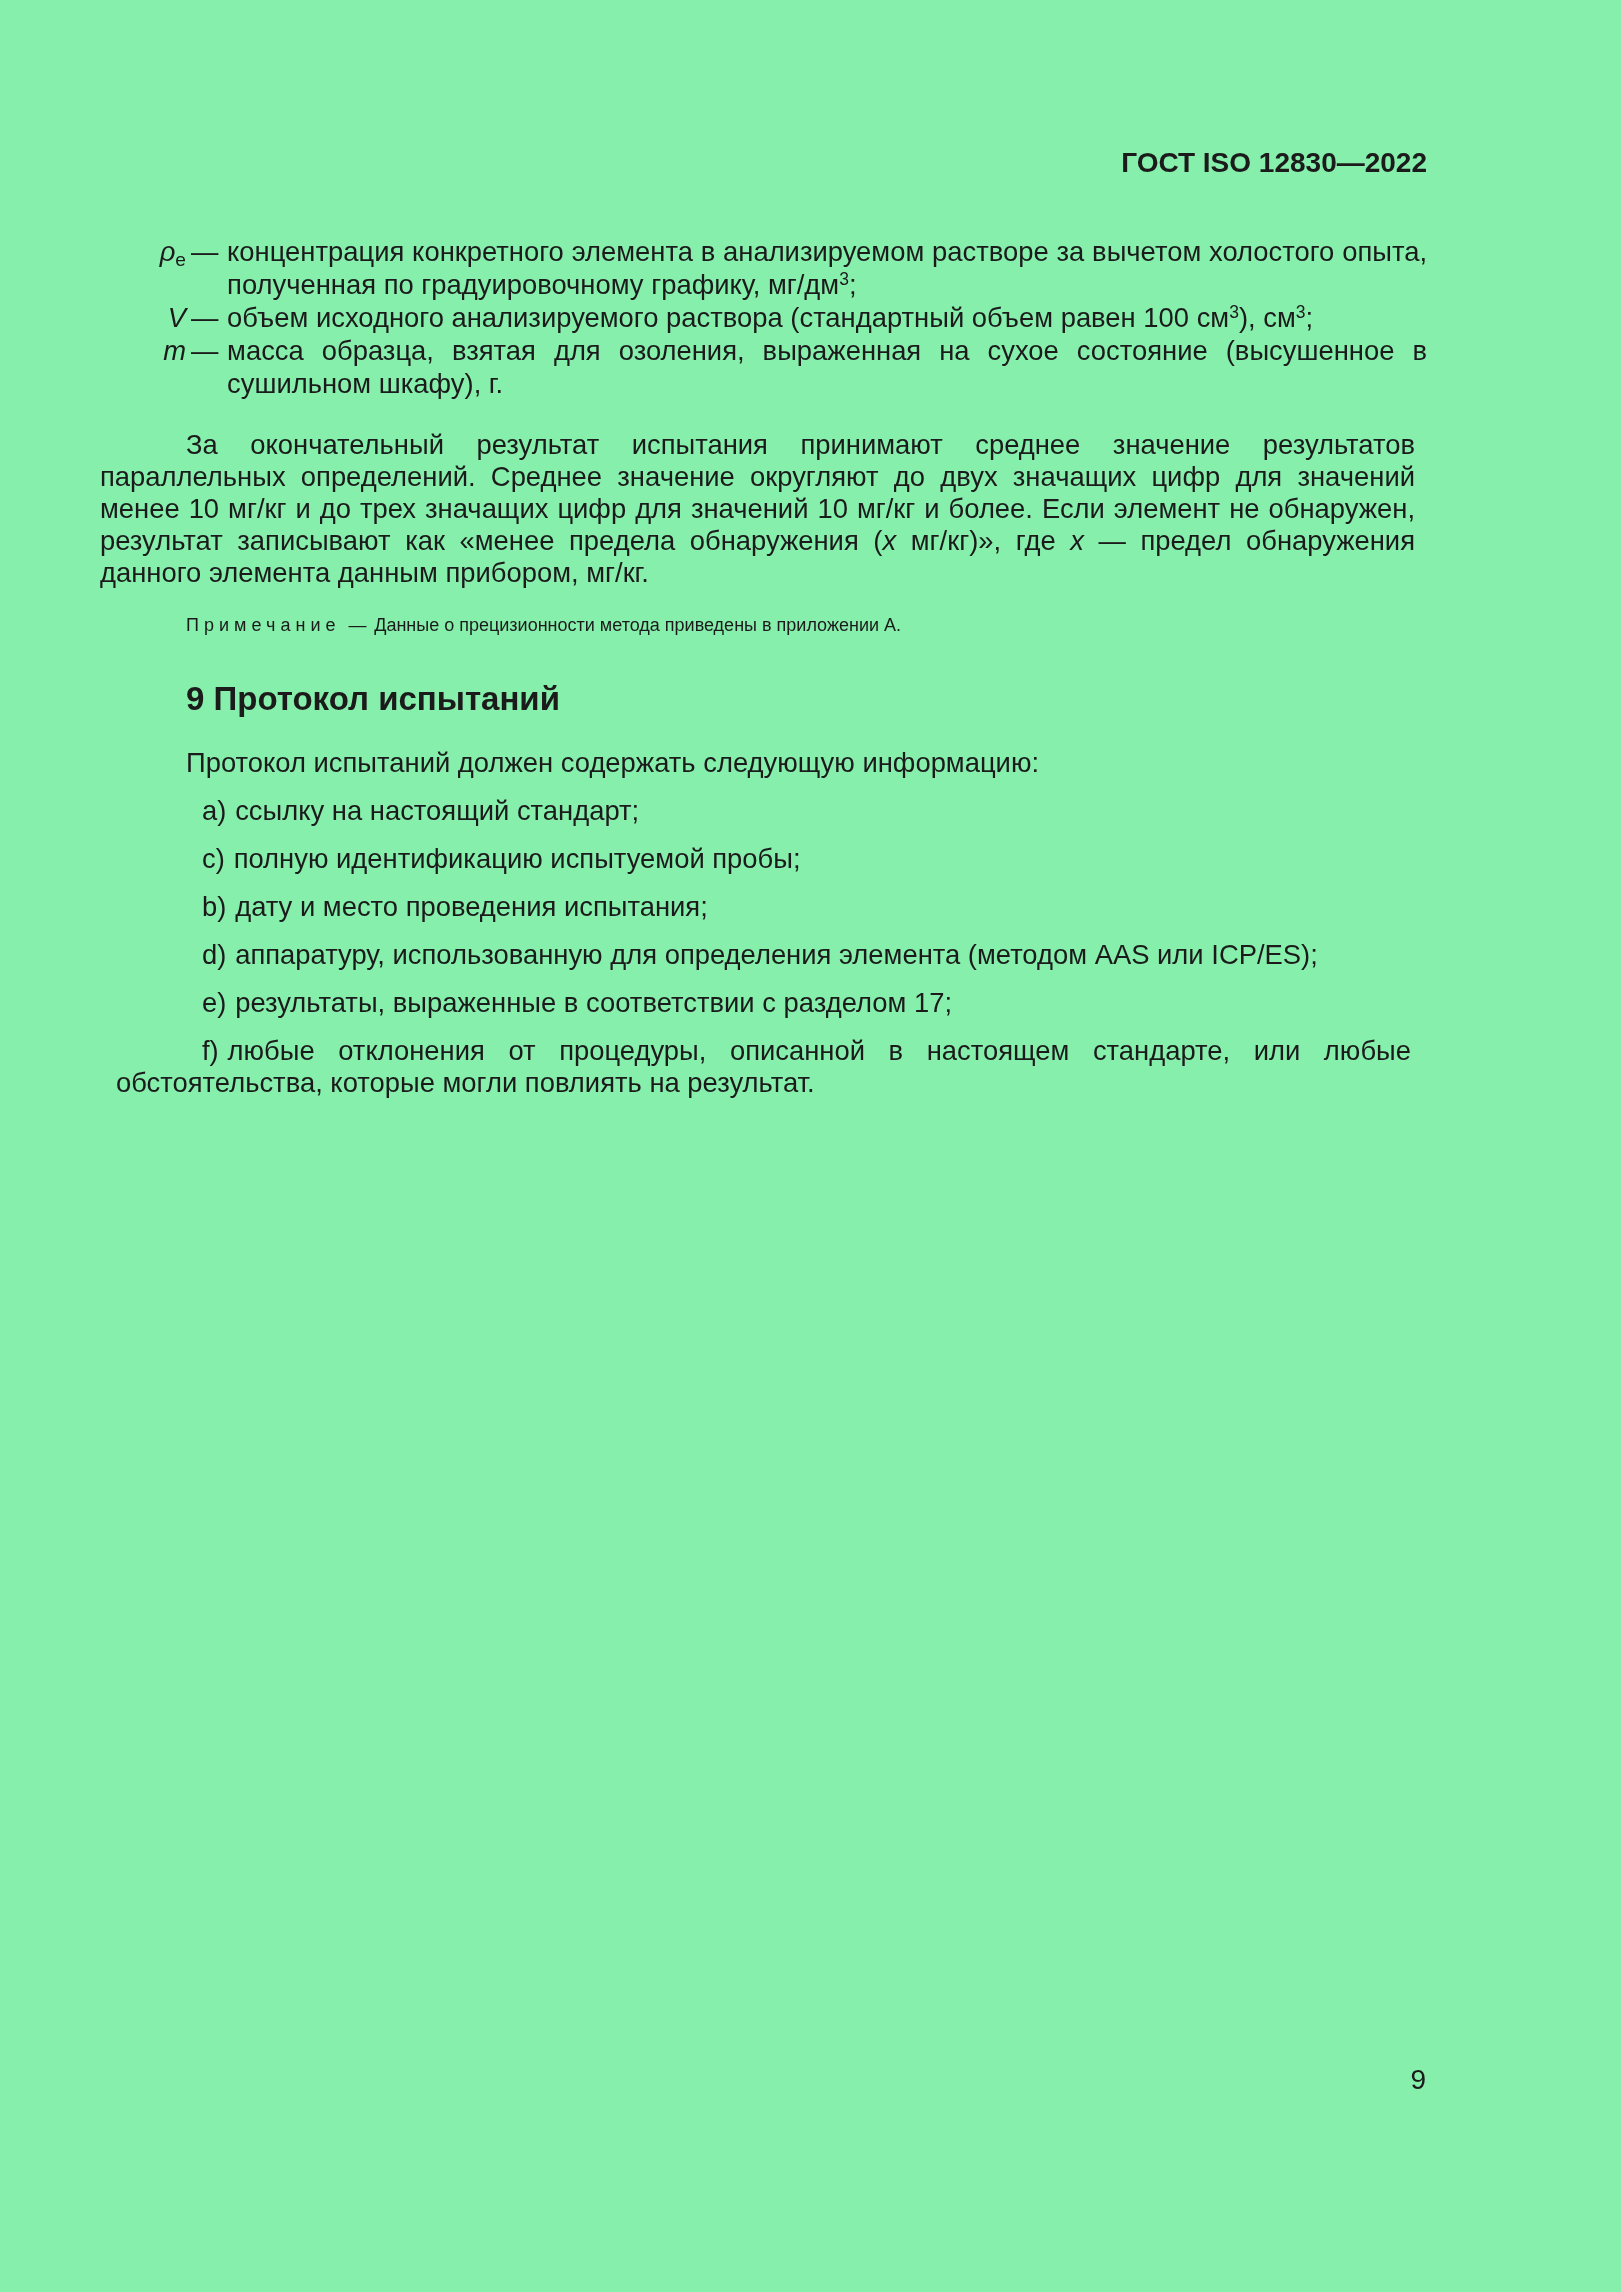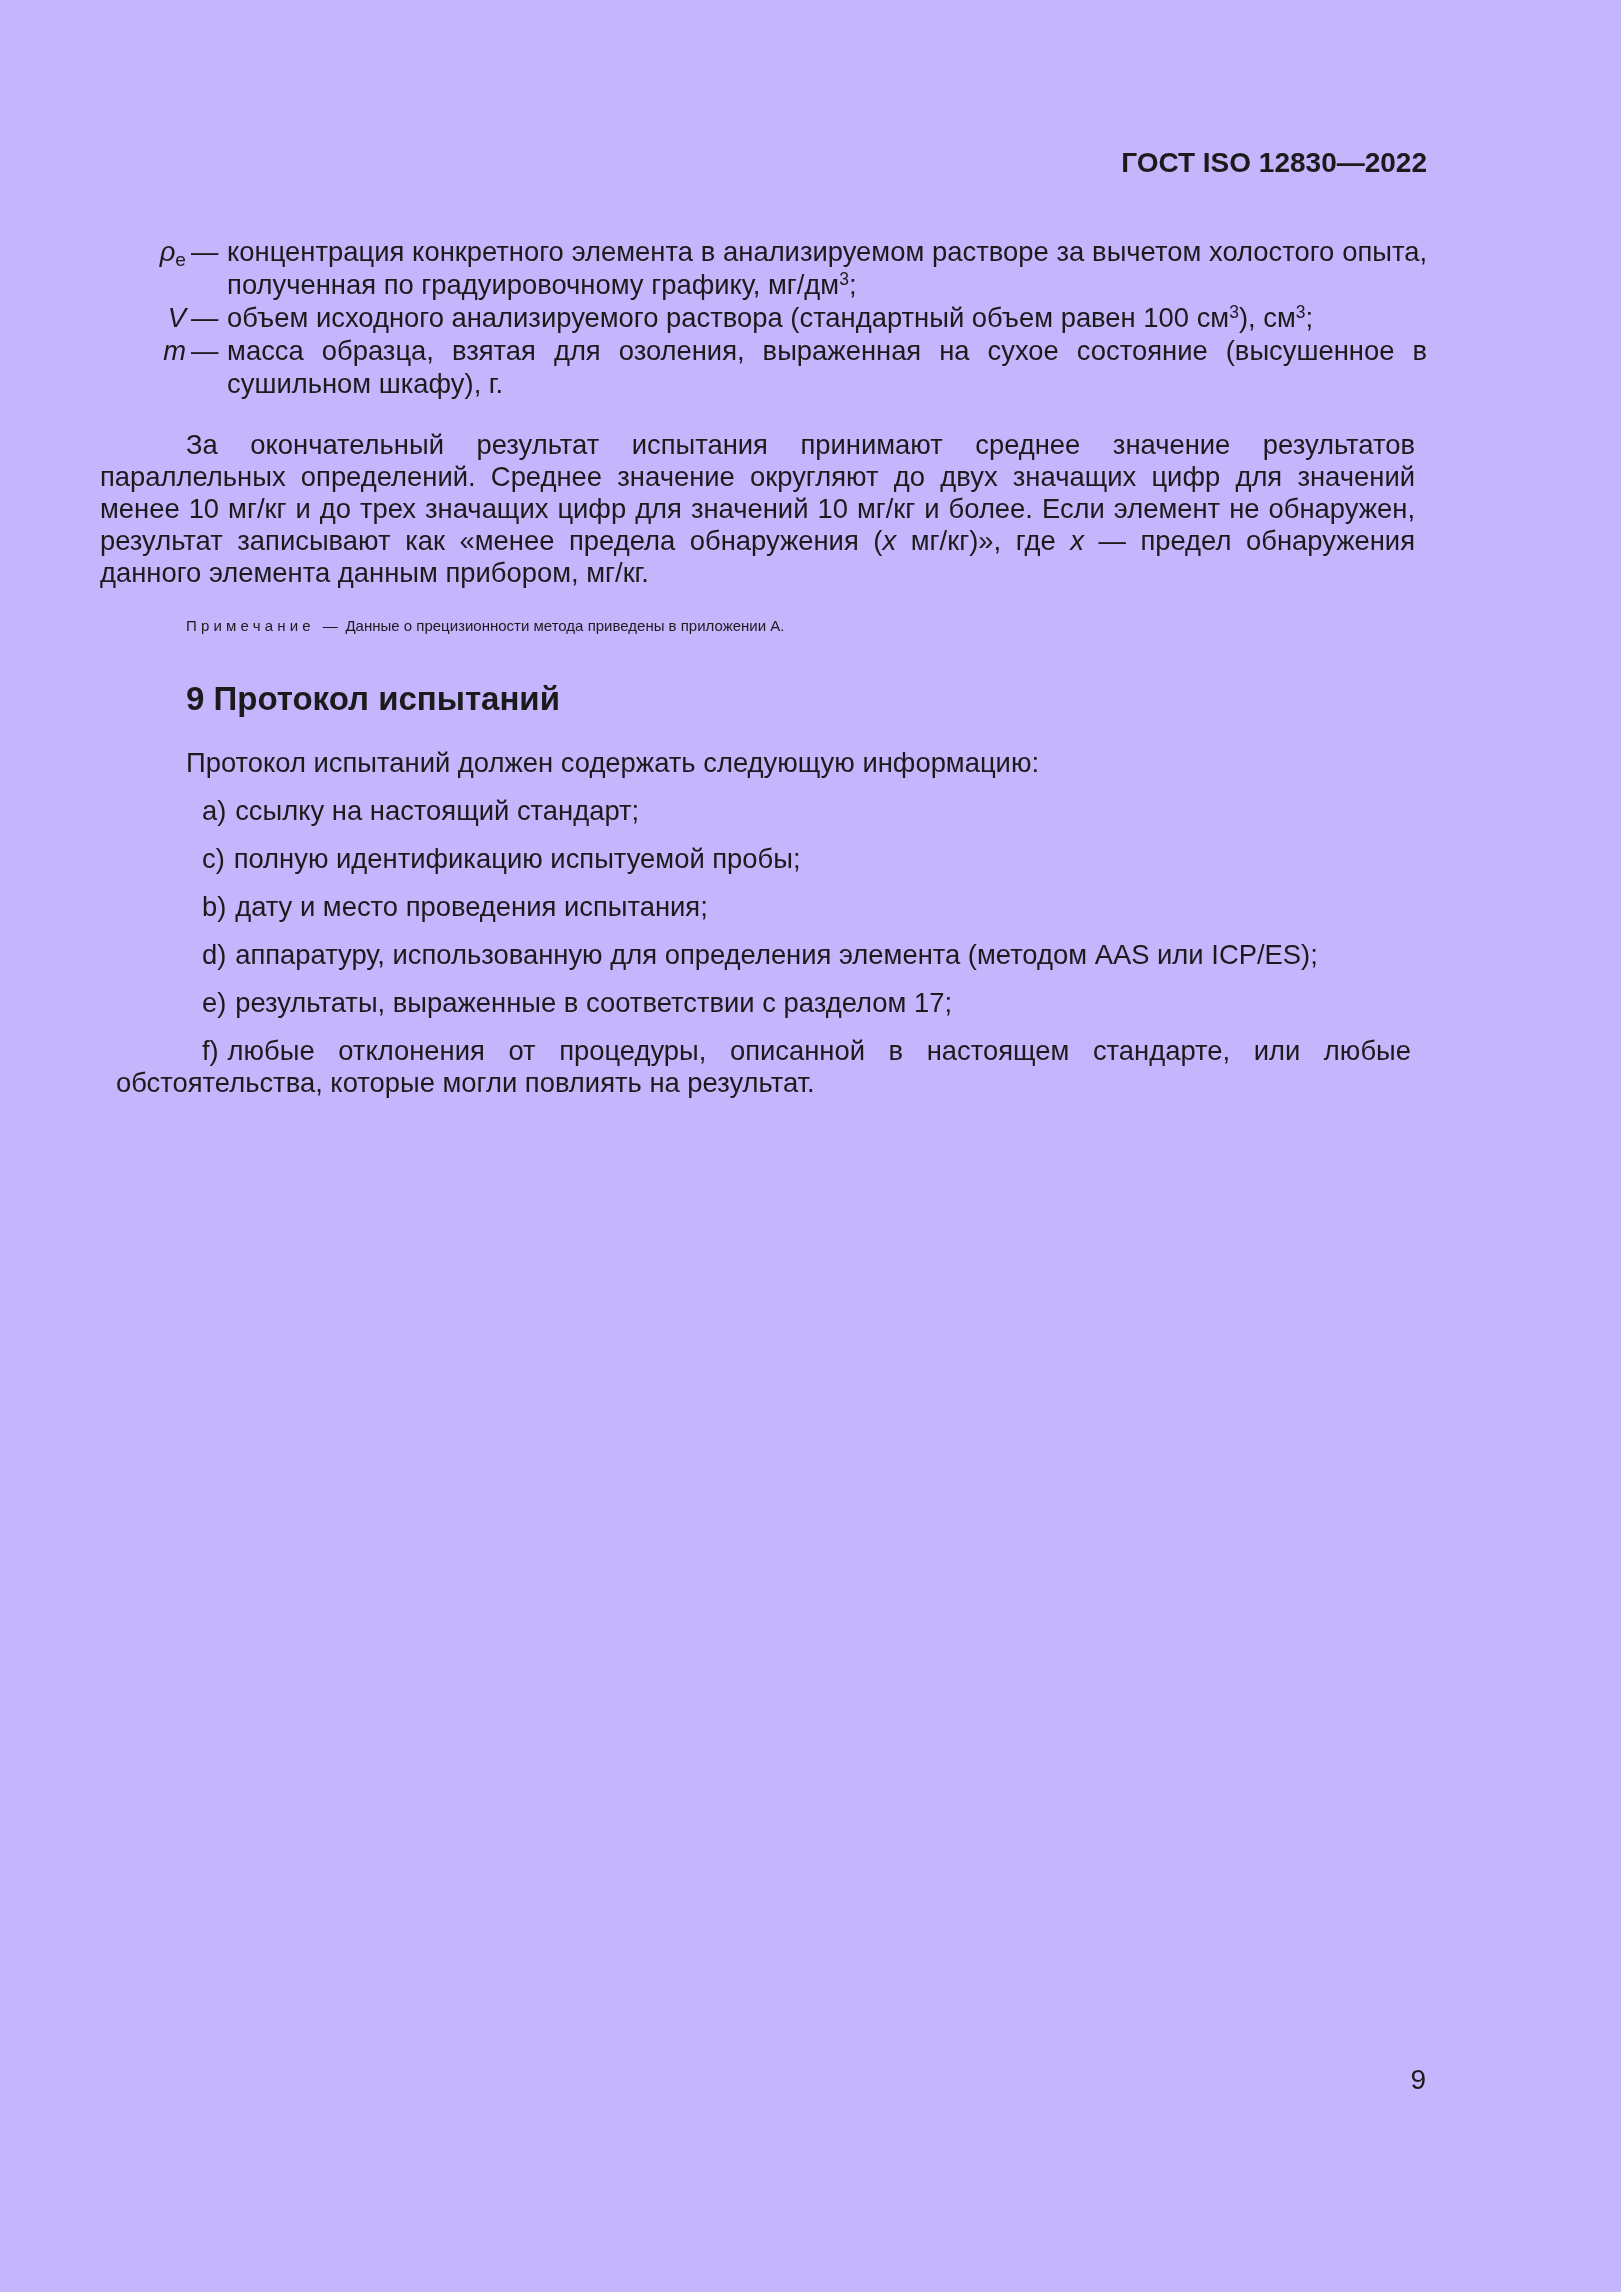--- a/index.html
+++ b/index.html
@@ -1,21 +1,21 @@
 <!DOCTYPE html>
 <html lang="ru"><head>
 <meta charset="utf-8">
 <style>
   html, body { margin: 0; padding: 0; background: #9a9a9a; }
   .page {
     position: relative;
     width: 1621px;
     height: 2293px;
     margin: 0 auto;
-    background: #c4b5fd;
+    background: #86efac;
     color: #1b1b1b;
     font-family: "Liberation Sans", sans-serif;
     font-size: 27.4px;
     overflow: hidden;
   }
   .doc-header {
     position: absolute;
     top: 147px;
     left: 0;
     right: 194px;
@@ -59,21 +59,21 @@
   .para {
     margin: 29px 12px 0 0;
     text-indent: 86px;
     text-align: justify;
     line-height: 32px;
     hyphens: manual;
   }
   .note {
     margin: 21.6px 0 0 0;
     padding-left: 86px;
-    font-size: 15px;
+    font-size: 18px;
     line-height: 29px;
   }
   .note-label { letter-spacing: 0.28em; }
   .note-dash { padding: 0 7.8px 0 7.8px; }
   .section-heading {
     margin: 39px 0 0 0;
     padding-left: 86px;
     font-size: 33px;
     font-weight: bold;
     line-height: 39px;

